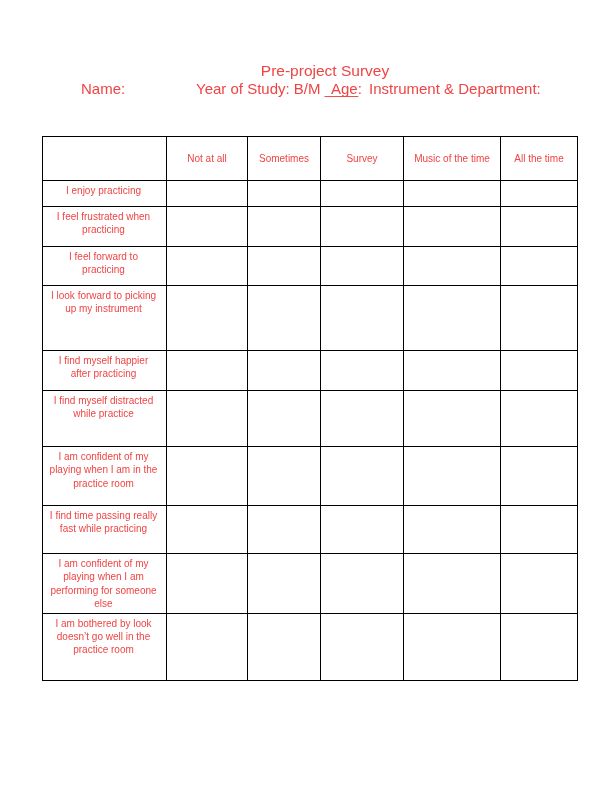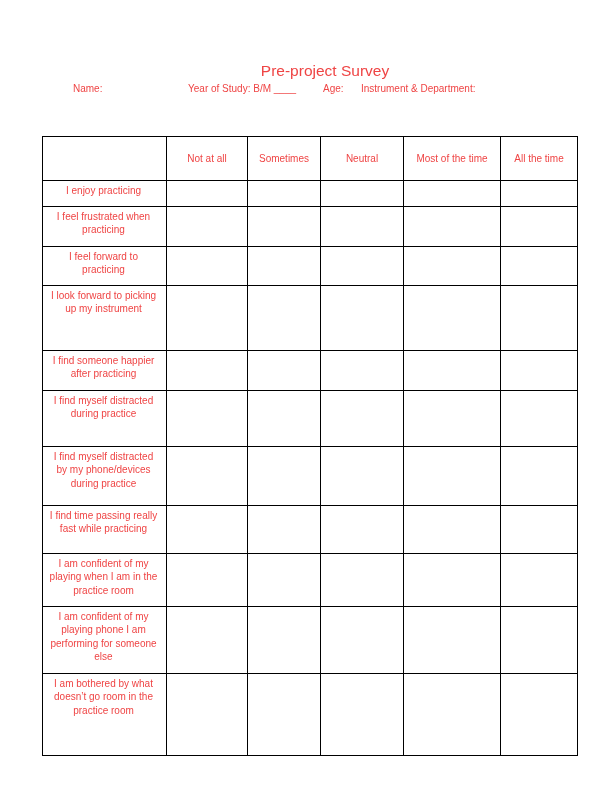--- a/index.html
+++ b/index.html
@@ -24,24 +24,24 @@
     width: 504px;
     text-align: center;
     font-size: 15.5px;
     line-height: 18px;
     font-weight: 400;
     white-space: nowrap;
   }
   .fields-line {
     position: absolute;
     top: 56px;
-    left: 0;
+    left: 8px;
     width: 568px;
     height: 13px;
-    font-size: 10px;
+    font-size: 15px;
     line-height: 13px;
   }
   .fields-line span {
     position: absolute;
     white-space: nowrap;
   }
   .f-name       { left: 73px;  }
   .f-year       { left: 188px; }
   .f-age        { left: 323px; }
   .f-instrument { left: 361px; }
@@ -116,22 +116,22 @@
       <col style="width:73px">
       <col style="width:83px">
       <col style="width:97px">
       <col style="width:77px">
     </colgroup>
     <thead>
       <tr>
         <th></th>
         <th>Not at all</th>
         <th>Sometimes</th>
-        <th>Neutral</th>
-        <th>Most of the time</th>
+        <th>Survey</th>
+        <th>Music of the time</th>
         <th>All the time</th>
       </tr>
     </thead>
     <tbody id="survey-body">
         <tr>
           <td class="q">I enjoy practicing</td>
           <td class="a"></td>
           <td class="a"></td>
           <td class="a"></td>
           <td class="a"></td>
@@ -155,69 +155,61 @@
         </tr>
         <tr>
           <td class="q">I look forward to picking up my instrument</td>
           <td class="a"></td>
           <td class="a"></td>
           <td class="a"></td>
           <td class="a"></td>
           <td class="a"></td>
         </tr>
         <tr>
-          <td class="q">I find someone happier after practicing</td>
-          <td class="a"></td>
-          <td class="a"></td>
-          <td class="a"></td>
-          <td class="a"></td>
-          <td class="a"></td>
-        </tr>
-        <tr>
-          <td class="q">I find myself distracted during practice</td>
-          <td class="a"></td>
-          <td class="a"></td>
-          <td class="a"></td>
-          <td class="a"></td>
-          <td class="a"></td>
-        </tr>
-        <tr>
-          <td class="q">I find myself distracted by my phone/devices during practice</td>
+          <td class="q">I find myself happier after practicing</td>
+          <td class="a"></td>
+          <td class="a"></td>
+          <td class="a"></td>
+          <td class="a"></td>
+          <td class="a"></td>
+        </tr>
+        <tr>
+          <td class="q">I find myself distracted while practice</td>
+          <td class="a"></td>
+          <td class="a"></td>
+          <td class="a"></td>
+          <td class="a"></td>
+          <td class="a"></td>
+        </tr>
+        <tr>
+          <td class="q">I am confident of my playing when I am in the practice room</td>
           <td class="a"></td>
           <td class="a"></td>
           <td class="a"></td>
           <td class="a"></td>
           <td class="a"></td>
         </tr>
         <tr>
           <td class="q">I find time passing really fast while practicing</td>
           <td class="a"></td>
           <td class="a"></td>
           <td class="a"></td>
           <td class="a"></td>
           <td class="a"></td>
         </tr>
         <tr>
-          <td class="q">I am confident of my playing when I am in the practice room</td>
-          <td class="a"></td>
-          <td class="a"></td>
-          <td class="a"></td>
-          <td class="a"></td>
-          <td class="a"></td>
-        </tr>
-        <tr>
-          <td class="q">I am confident of my playing phone I am performing for someone else</td>
-          <td class="a"></td>
-          <td class="a"></td>
-          <td class="a"></td>
-          <td class="a"></td>
-          <td class="a"></td>
-        </tr>
-        <tr>
-          <td class="q">I am bothered by what doesn’t go room in the practice room</td>
+          <td class="q">I am confident of my playing when I am performing for someone else</td>
+          <td class="a"></td>
+          <td class="a"></td>
+          <td class="a"></td>
+          <td class="a"></td>
+          <td class="a"></td>
+        </tr>
+        <tr>
+          <td class="q">I am bothered by look doesn’t go well in the practice room</td>
           <td class="a"></td>
           <td class="a"></td>
           <td class="a"></td>
           <td class="a"></td>
           <td class="a"></td>
         </tr>
       </tbody>
   </table>
 
 </div>

